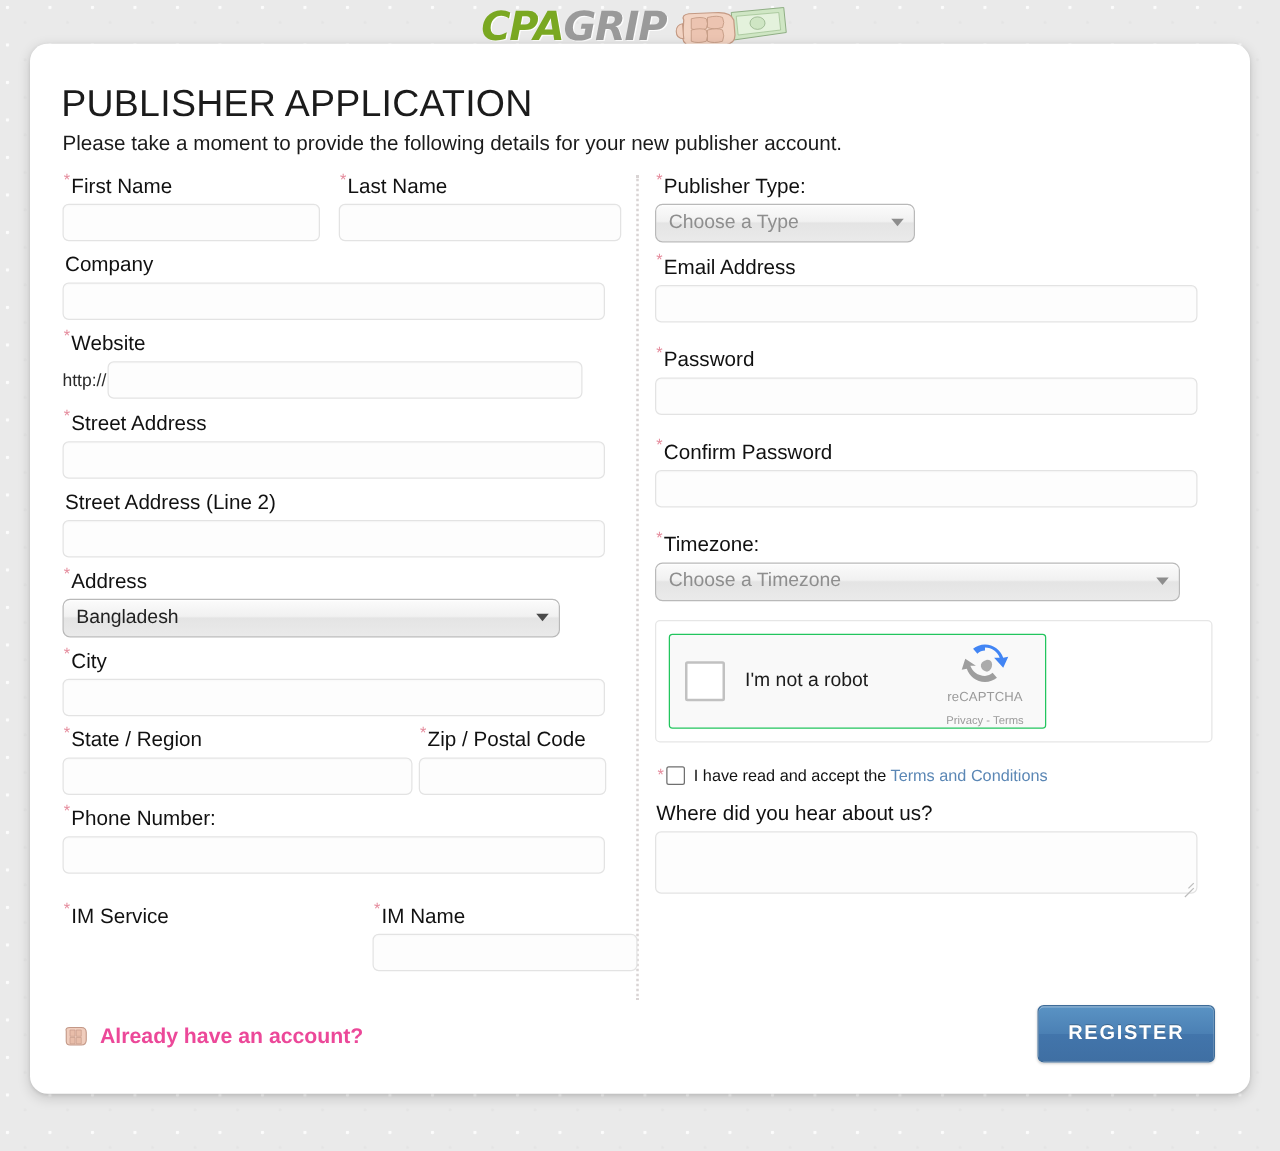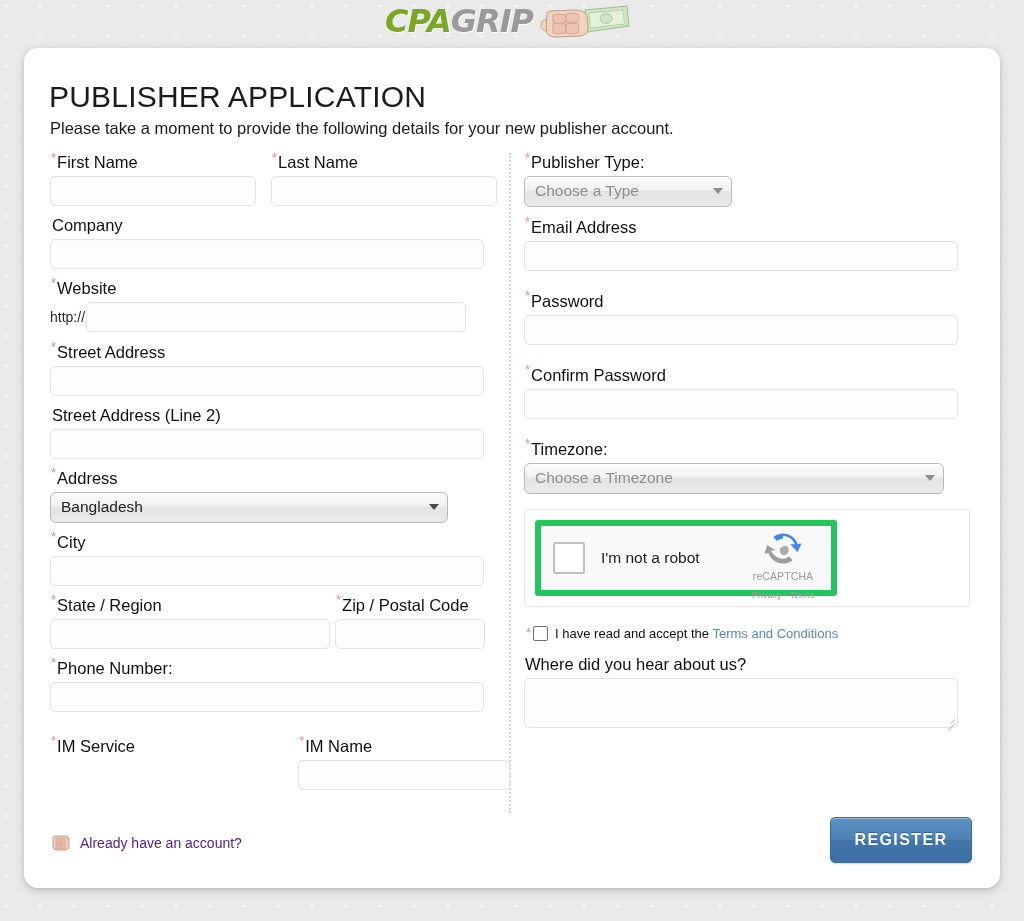--- a/index.html
+++ b/index.html
@@ -48,21 +48,21 @@
     position: relative;
     width: 96px;
     height: 38px;
     margin-left: 2px;
   }
 
   
   .card {
     position: absolute;
     left: 24px;
-    top: 48px;
+    top: 35px;
     width: 976px;
     height: 840px;
     background: #ffffff;
     border-radius: 14px;
     box-shadow: 0 3px 10px rgba(0,0,0,0.16), 0 1px 3px rgba(0,0,0,0.10);
     box-sizing: border-box;
   }
 
   .page-title {
     position: absolute;
@@ -215,21 +215,21 @@
     border: 1px solid #e6e6e6;
     border-radius: 4px;
     background: #fff;
     padding: 10px;
   }
   .captcha-box {
     box-sizing: border-box;
     width: 302px;
     height: 76px;
     background: #f9f9f9;
-    border: 6px solid #22c55e;
+    border: 1px solid #22c55e;
     border-radius: 3px;
     display: flex;
     align-items: center;
     padding: 0 12px;
     position: relative;
   }
   .captcha-check {
     width: 28px;
     height: 28px;
     background: #fff;
@@ -293,23 +293,23 @@
     align-items: center;
     text-decoration: none;
   }
   .fist-mini {
     width: 22px;
     height: 18px;
     margin-right: 8px;
     flex: 0 0 auto;
   }
   .account-text {
-    font-size: 14px;
-    font-weight: normal;
-    color: #4c1d95;
+    font-size: 17px;
+    font-weight: bold;
+    color: #ec4899;
   }
   .register-btn {
     position: absolute;
     right: 28px;
     bottom: 25px;
     width: 142px;
     height: 46px;
     border: 1px solid #3e6c99;
     border-radius: 5px;
     background: linear-gradient(to bottom, #5a93c4 0%, #4b80b4 50%, #4275ab 51%, #3f6fa3 100%);

